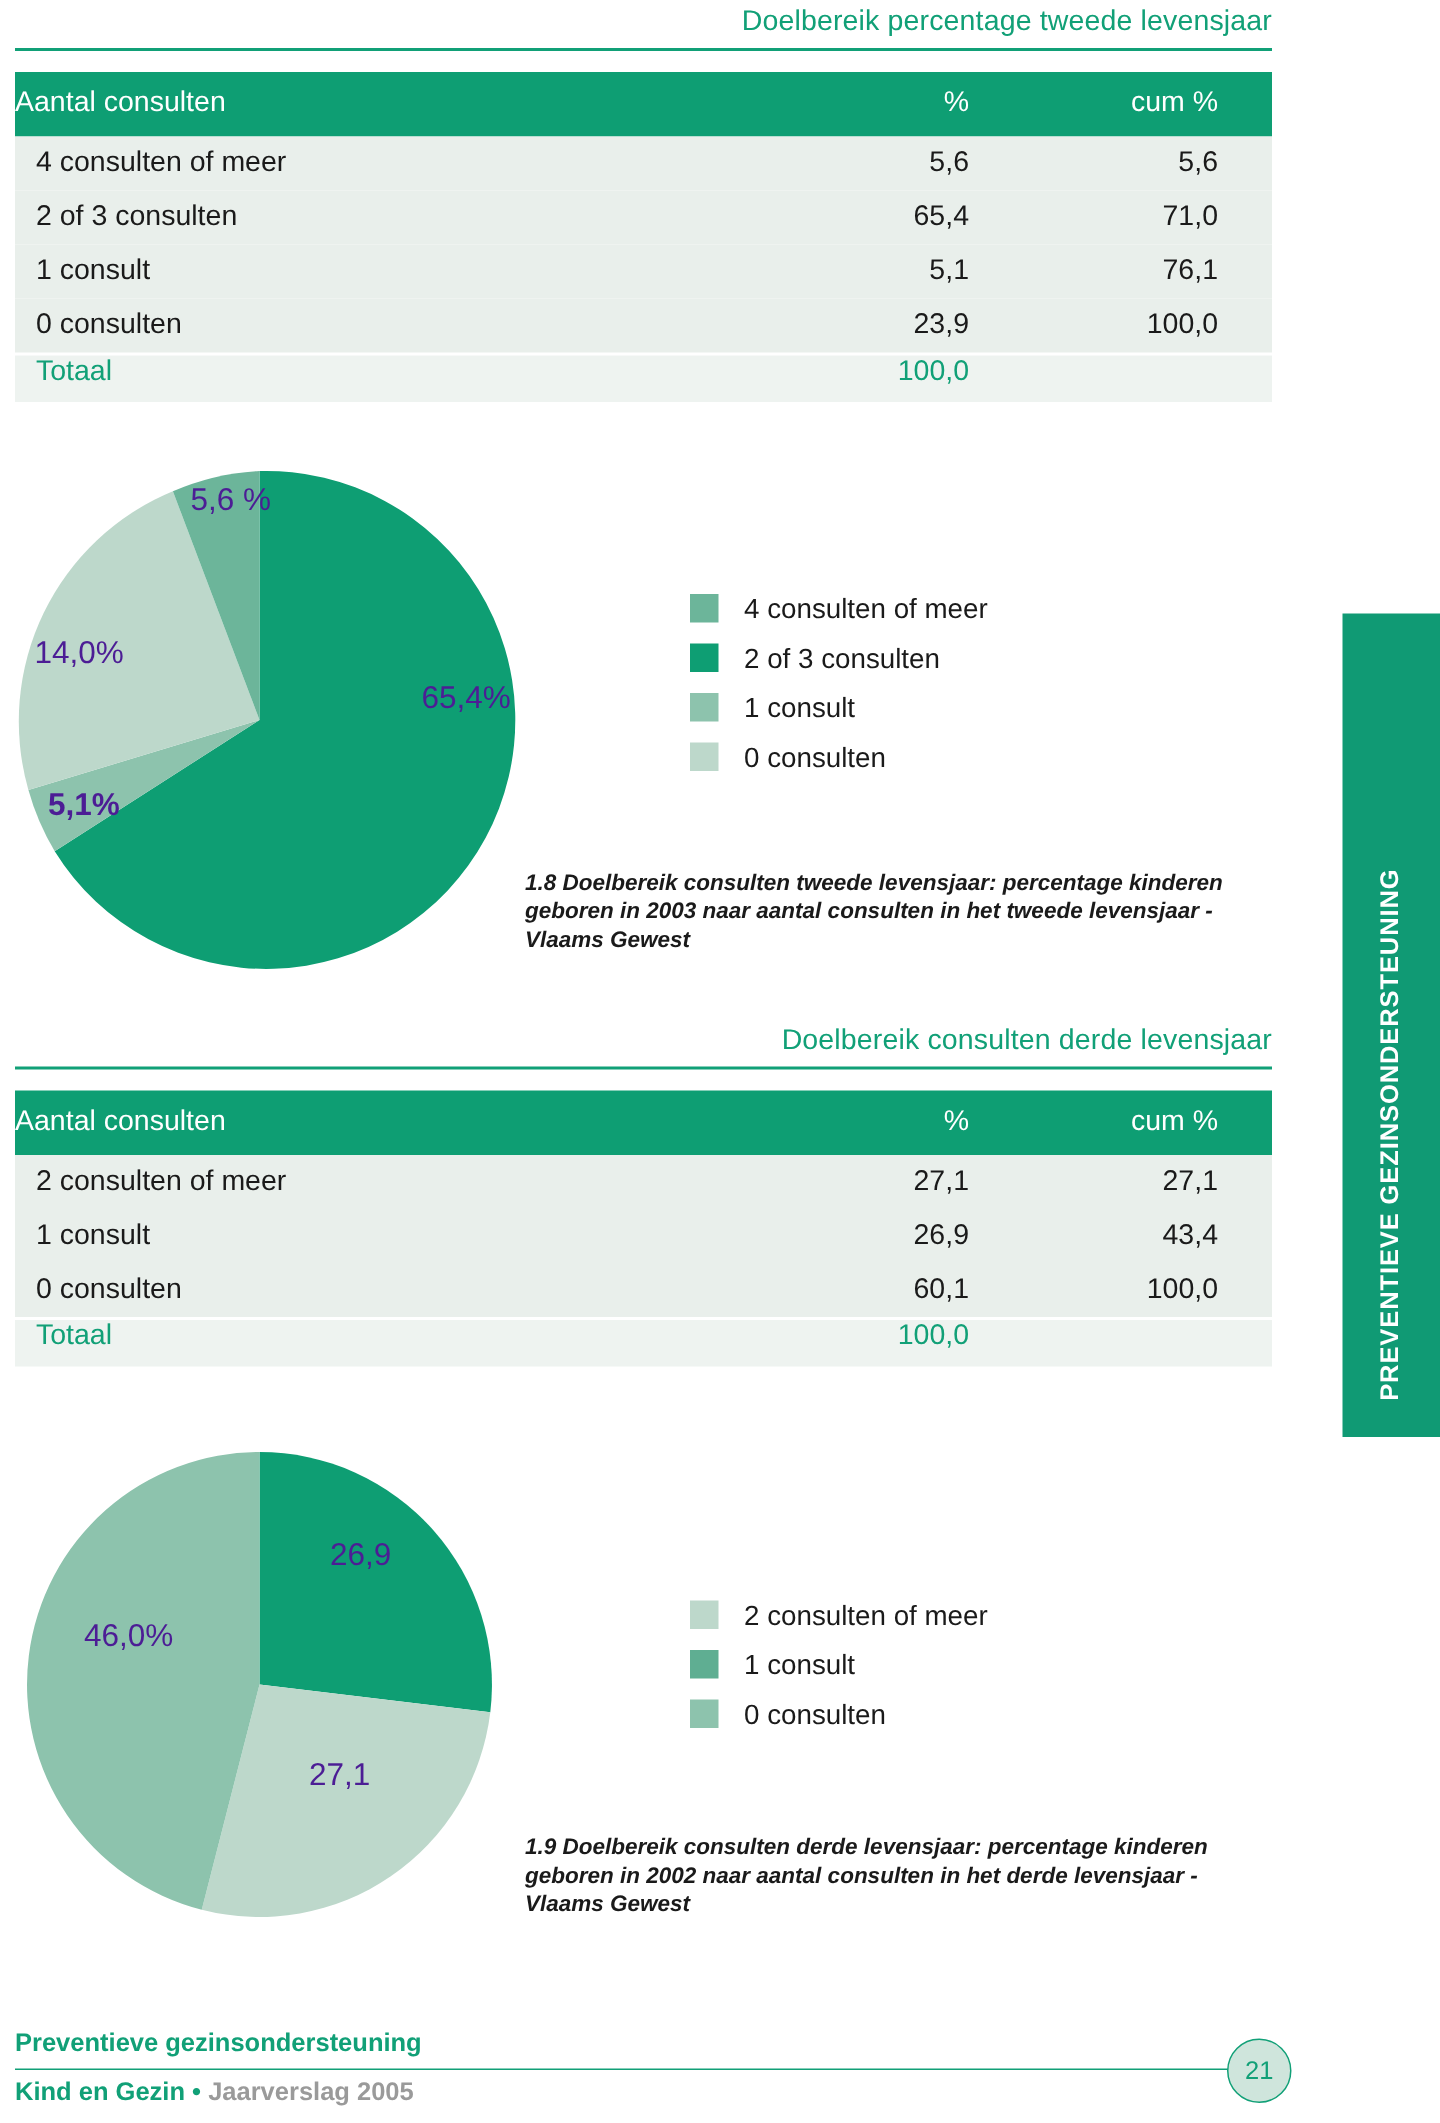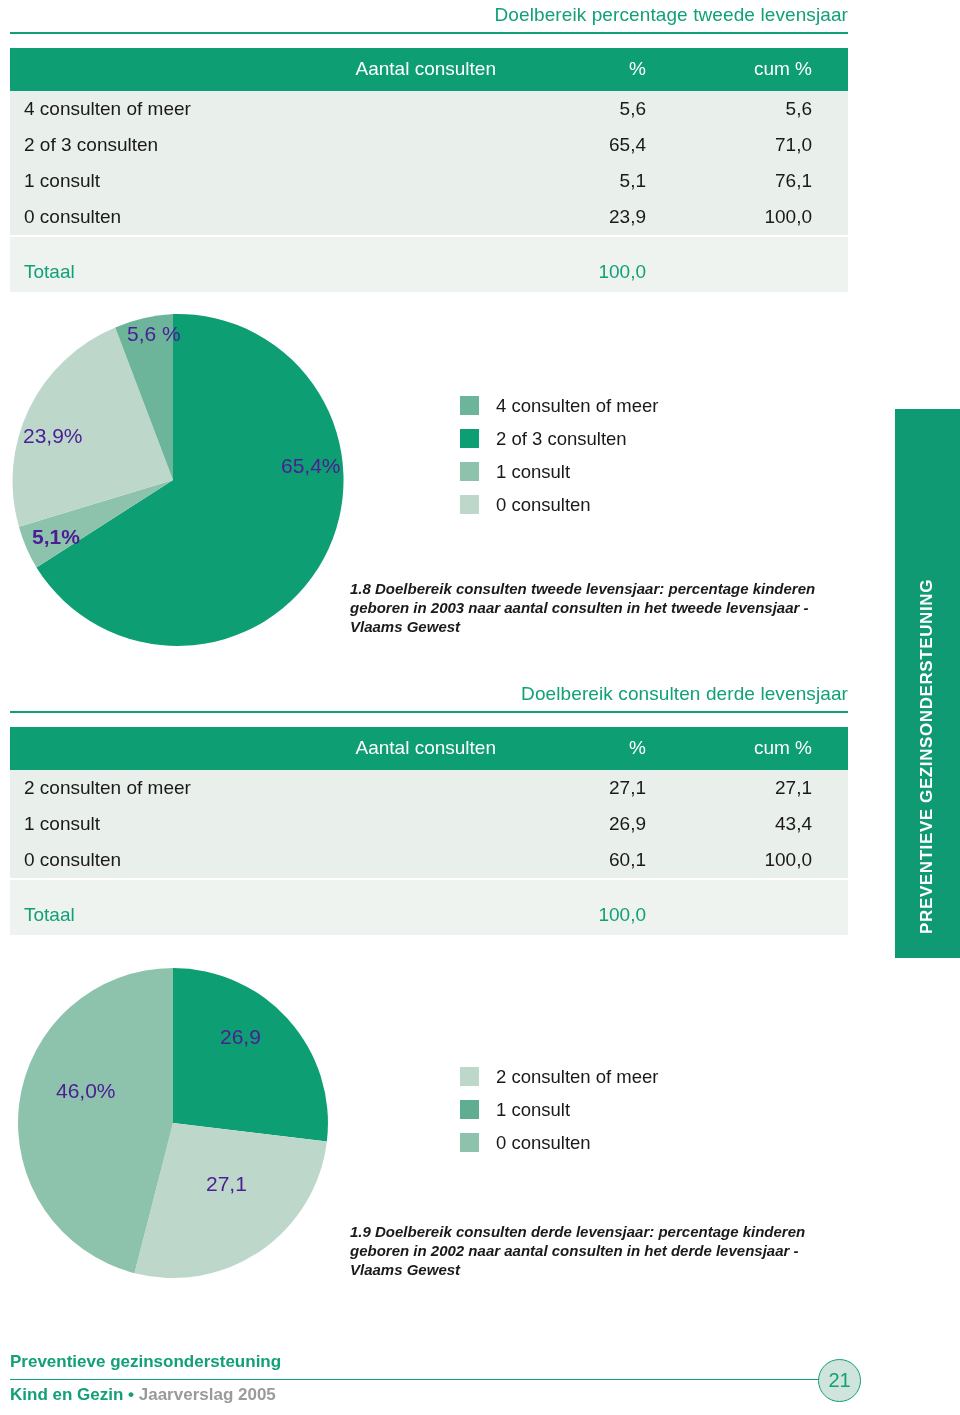--- a/index.html
+++ b/index.html
@@ -37,37 +37,37 @@
     table-layout: fixed;
   }
   .data-table th {
     background: #0e9e73;
     color: #ffffff;
     font-weight: normal;
     font-size: 19px;
     padding: 10px 0 11px 0;
     text-align: left;
   }
-  .data-table th.col-label { padding-left: 14px; text-align: right; }
+  .data-table th.col-label { padding-left: 0; }
   .data-table th.col-pct { text-align: right; padding-right: 26px; width: 150px;}
   .data-table th.col-cum { text-align: right; padding-right: 36px; width: 140px;}
   .data-table td {
     background: #e9efeb;
     font-size: 19px;
     padding: 7px 0 7px 0;
     color: #1a1a1a;
   }
   .data-table td.col-label { padding-left: 14px; }
   .data-table td.col-pct { text-align: right; padding-right: 26px; }
   .data-table td.col-cum { text-align: right; padding-right: 36px; }
   .data-table tr.total-row td {
     background: #eef3f0;
     color: #11a077;
     border-top: 2px solid #ffffff;
-    padding-top: 24px;
+    padding-top: 0;
     padding-bottom: 9px;
   }
 
   
   .legend { list-style: none; margin: 0; padding: 0; }
   .legend li {
     display: flex;
     align-items: center;
     height: 33px;
   }
@@ -136,21 +136,21 @@
     white-space: nowrap;
   }
   .footer-line2 .muted { color: #9a9a9a; font-weight: bold; }
   .page-badge {
     width: 41px;
     height: 41px;
     border-radius: 50%;
     background: #cfe5dc;
     border: 1.6px solid #11a077;
     color: #11a077;
-    font-size: 20px;
+    font-size: 17px;
     display: flex;
     align-items: center;
     justify-content: center;
   }
 </style>
 </head>
 <body>
 
 <div class="abs section-title" style="left:10px; top:4px; width:838px;">
   <span>Doelbereik percentage tweede levensjaar</span>
@@ -202,21 +202,21 @@
     <path d="M 168 168 L 168 2 A 166 166 0 1 1 31.47 255.44 Z" fill="#0e9e73"></path>
 
     <path d="M 168 168 L 31.47 255.44 A 166 166 0 0 1 13.94 214.66 Z" fill="#8dc3ad"></path>
 
     <path d="M 168 168 L 13.94 214.66 A 166 166 0 0 1 110.25 15.52 Z" fill="#bdd8cb"></path>
 
     <path d="M 168 168 L 110.25 15.52 A 166 166 0 0 1 168 2 Z" fill="#6cb59a"></path>
   </svg>
   <span class="pie-label" style="left:122px; top:10px;">5,6 %</span>
   <span class="pie-label" style="left:276px; top:142px;">65,4%</span>
-  <span class="pie-label" style="left:18px; top:112px;">23,9%</span>
+  <span class="pie-label" style="left:18px; top:112px;">14,0%</span>
   <span class="pie-label" style="left:27px; top:213px;font-weight:bold;">5,1%</span>
 </div>
 
 <ul class="legend abs" style="left:460px; top:389px;">
   <li>
     <span class="swatch" style="background:#6cb59a;"></span>
     <span class="legend-label">4 consulten of meer</span>
   </li>
   <li>
     <span class="swatch" style="background:#0e9e73;"></span>

